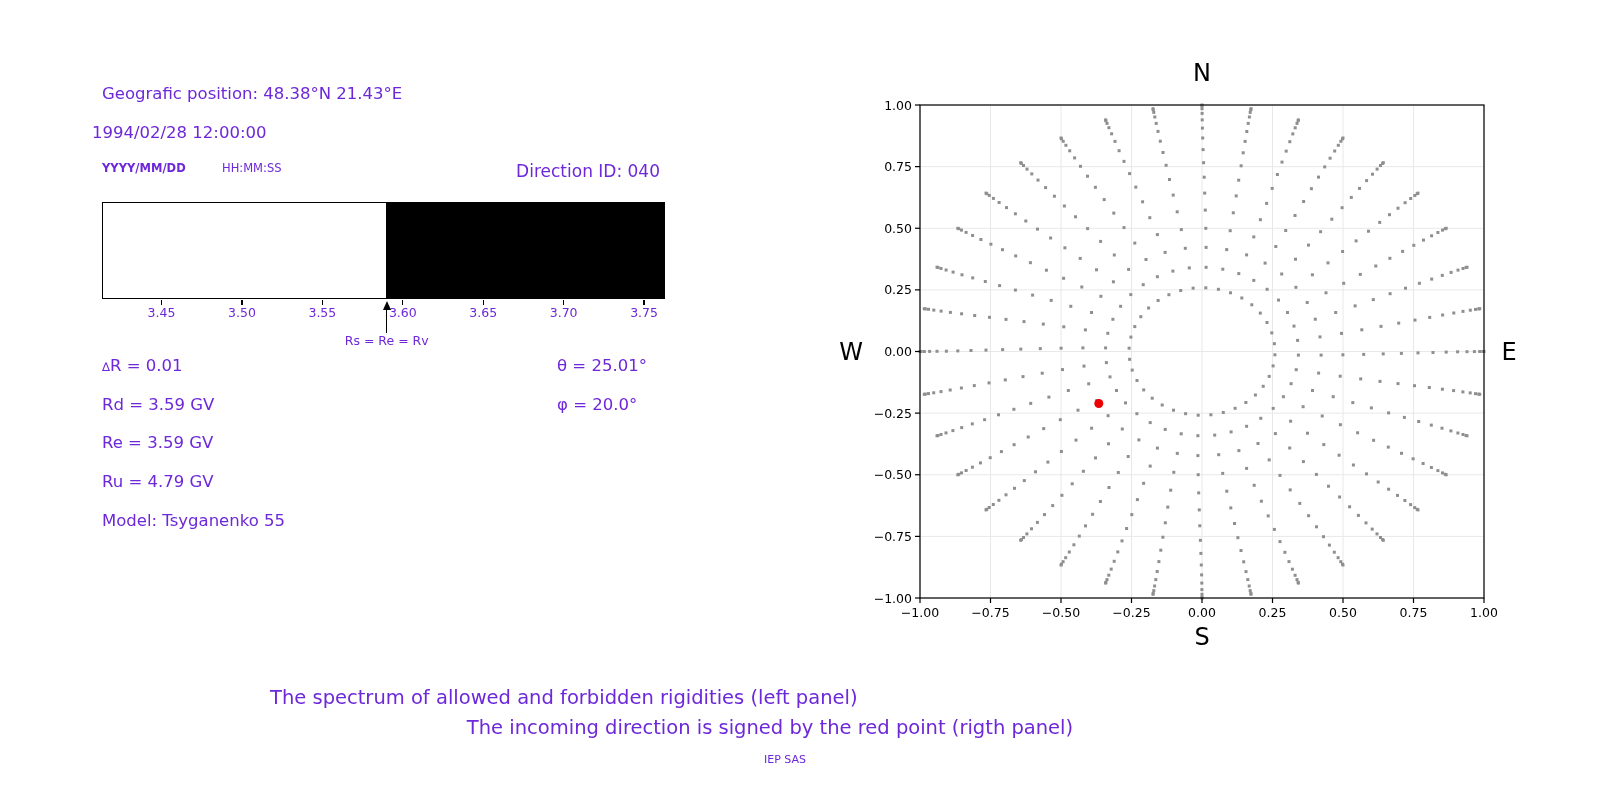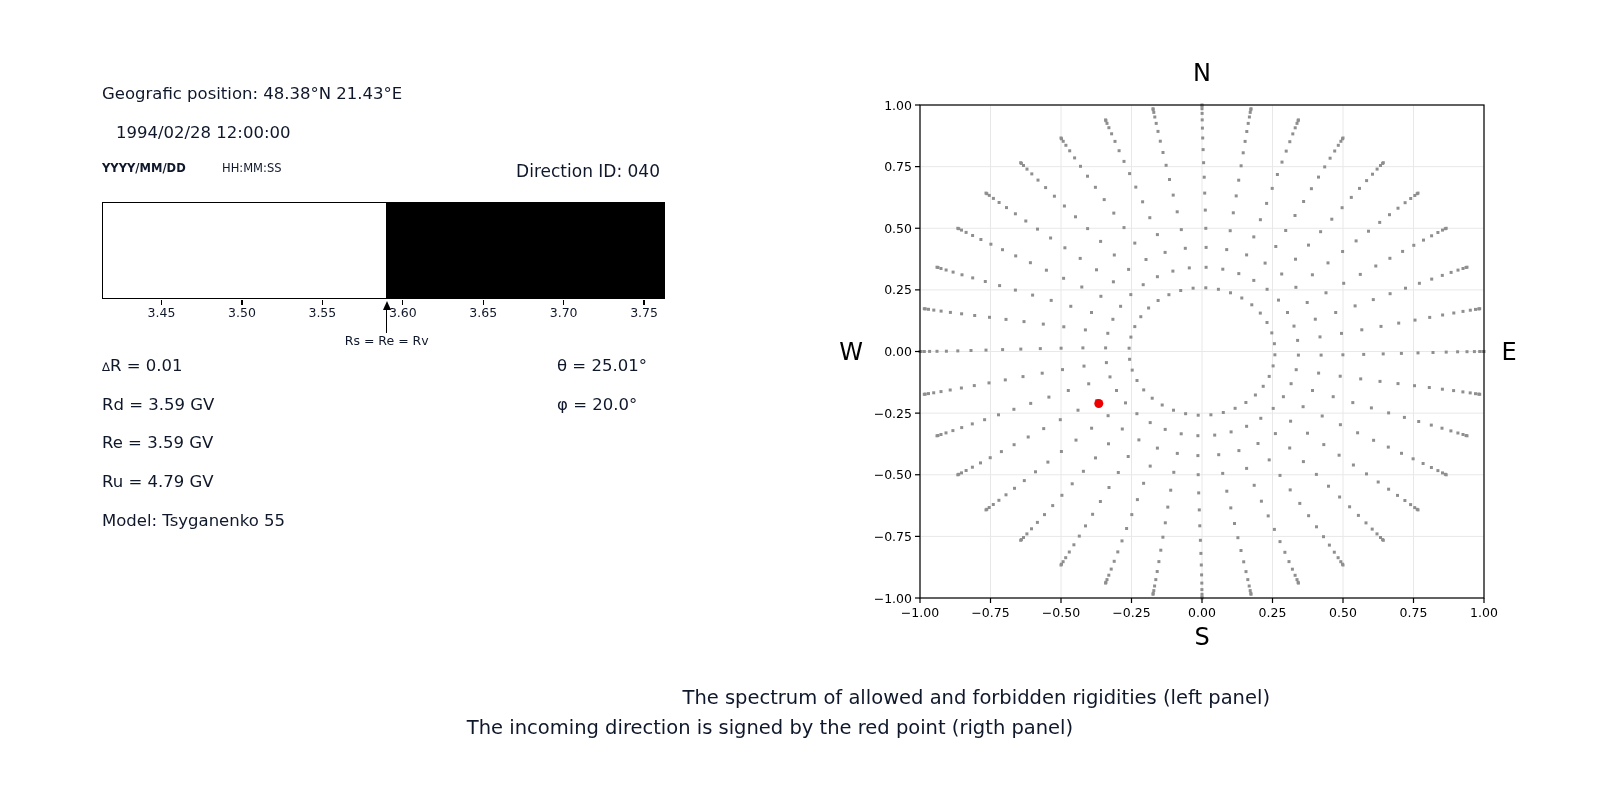--- a/index.html
+++ b/index.html
@@ -1,22 +1,22 @@
 <!DOCTYPE html>
 <html><head>
 <meta charset="utf-8">
 <style>
   html,body{margin:0;padding:0;background:#ffffff;}
   .figure{
     position:relative;width:1600px;height:800px;background:#ffffff;overflow:hidden;
-    font-family:"DejaVu Sans","Liberation Sans",sans-serif;color:#0f172a;
+    font-family:"DejaVu Sans","Liberation Sans",sans-serif;color:#6d28d9;
   }
   .t{position:absolute;line-height:1.15;white-space:nowrap;}
   .geo      {left:102px;top:85px; font-size:16.5px;}
-  .datetime {left:116px;top:124px;font-size:16.5px;}
+  .datetime {left:92px;top:124px;font-size:16.5px;}
   .fmt-date {left:102px;top:162px;font-size:11.5px;font-weight:bold;}
   .fmt-time {left:222px;top:162px;font-size:11.5px;}
   .dirid    {left:400px;top:162px;width:260px;text-align:right;font-size:17px;}
   .bar-box{
     position:absolute;left:102px;top:202px;width:563px;height:97px;
     box-sizing:border-box;border:1.5px solid #000;background:#fff;
   }
   .bar-black{position:absolute;top:0;bottom:0;}
   .bar-tick{position:absolute;top:300px;width:1.2px;height:5px;background:#000;}
   .bar-ticklabel{position:absolute;top:306px;width:60px;margin-left:-30px;text-align:center;font-size:12.5px;line-height:1.15;}
@@ -26,21 +26,21 @@
   .ann{top:334px;width:160px;margin-left:-80px;text-align:center;font-size:12.5px;}
   .row-dr   {left:102px;top:357px;font-size:16.5px;}
   .row-rd   {left:102px;top:396px;font-size:16.5px;}
   .row-re   {left:102px;top:434px;font-size:16.5px;}
   .row-ru   {left:102px;top:473px;font-size:16.5px;}
   .row-model{left:102px;top:512px;font-size:16.5px;}
   .row-theta{left:557px;top:357px;font-size:16.5px;}
   .row-phi  {left:557px;top:396px;font-size:16.5px;}
   .delta-sym{font-size:0.72em;}
   #dirplot{position:absolute;left:820px;top:40px;}
-  .cap1 {left:270px;top:687px;width:1000px;text-align:right;font-size:19.5px;}
+  .cap1 {left:270px;top:687px;width:1000px;text-align:left;font-size:19.5px;}
   .cap2 {left:270px;top:717px;width:1000px;text-align:center;font-size:19.5px;}
   .credit{left:285px;top:754px;width:1000px;text-align:center;font-size:11px;}
 </style>
 </head>
 <body>
 
 <div class="figure">
 
   <div class="t geo">Geografic position: 48.38°N 21.43°E</div>
   <div class="t datetime">1994/02/28 12:00:00</div>
@@ -713,13 +713,14 @@
       <line x1="95" x2="100" y1="558" y2="558" stroke="#000" stroke-width="1.2"></line>
       <text x="92" y="562.5" text-anchor="end" font-size="12.5px" font-family="DejaVu Sans, Liberation Sans, sans-serif">−1.00</text>
       <text x="382" y="41" text-anchor="middle" font-size="24px" font-family="DejaVu Sans, Liberation Sans, sans-serif">N</text>
       <text x="382" y="605" text-anchor="middle" font-size="24px" font-family="DejaVu Sans, Liberation Sans, sans-serif">S</text>
       <text x="31" y="319.5" text-anchor="middle" font-size="24px" font-family="DejaVu Sans, Liberation Sans, sans-serif">W</text>
       <text x="689" y="319.5" text-anchor="middle" font-size="24px" font-family="DejaVu Sans, Liberation Sans, sans-serif">E</text>
     </svg>
 
   <div class="t cap1">The spectrum of allowed and forbidden rigidities (left panel)</div>
   <div class="t cap2">The incoming direction is signed by the red point (rigth panel)</div>
+  <div class="t credit">IEP SAS</div>
 </div>
 
 </body></html>

